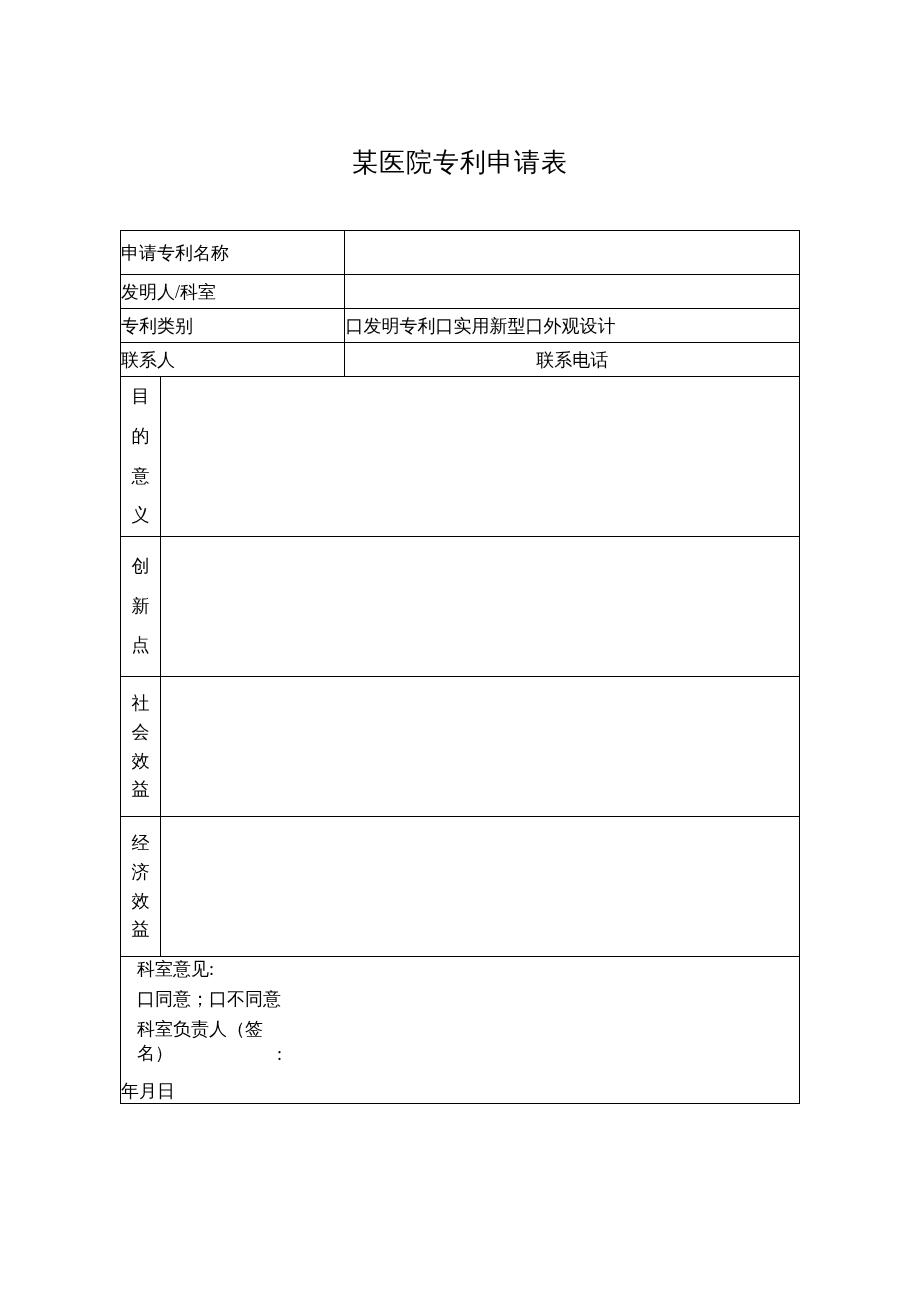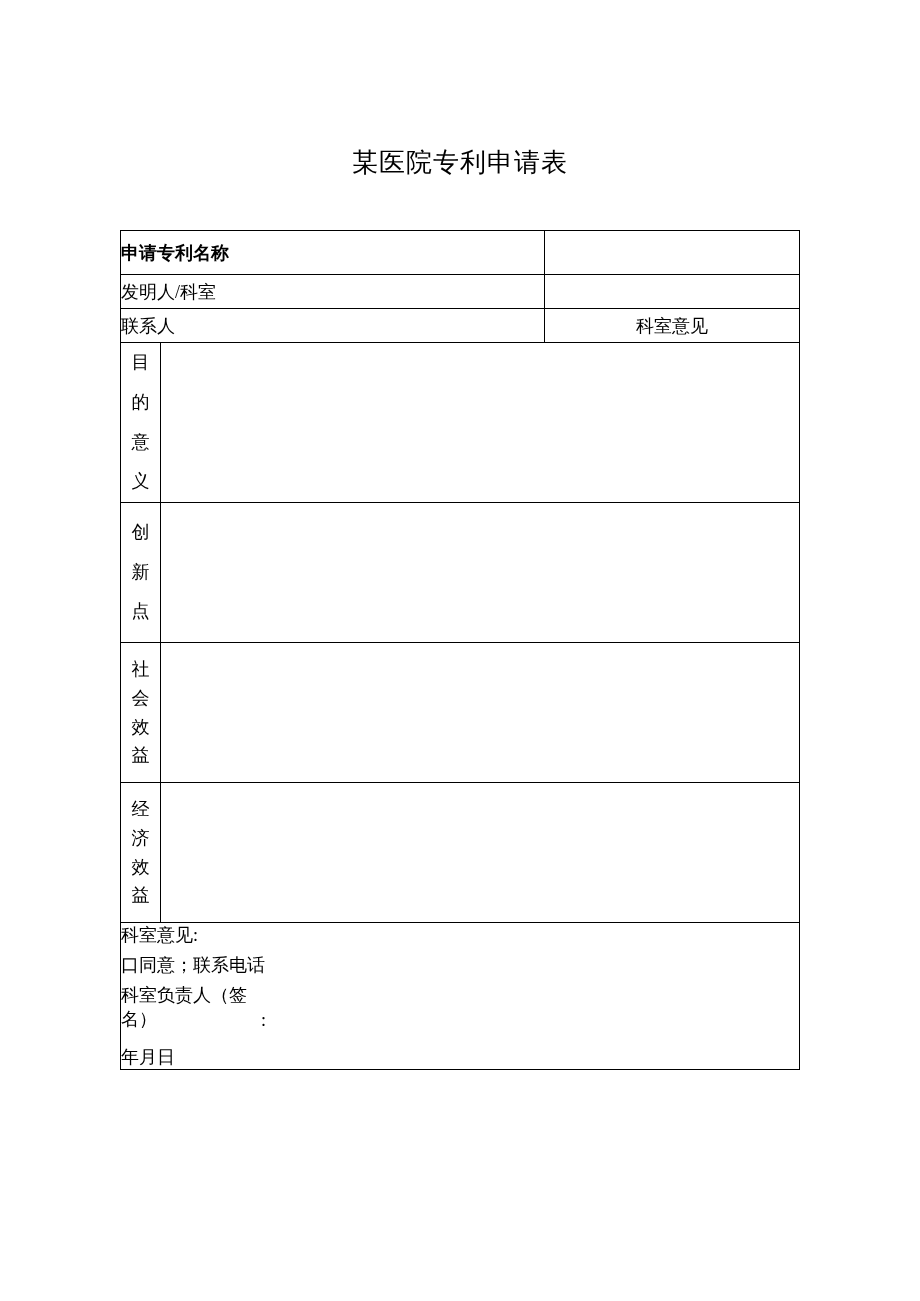--- a/index.html
+++ b/index.html
@@ -41,21 +41,20 @@
     .label-cell-narrow {
       width: 40px;
       text-align: center;
       padding: 8px 4px;
     }
     .value-cell {
       padding: 6px 4px;
     }
     .row-h1 {
       height: 44px;
-      font-weight: bold;
     }
     .row-h2 {
       height: 34px;
     }
     .row-h-tall {
       height: 160px;
     }
     .row-h-tall2 {
       height: 140px;
     }
@@ -71,20 +70,21 @@
     }
     .contact-phone {
       text-align: center;
     }
     .opinion-cell {
       padding: 6px 4px;
       vertical-align: top;
     }
     .opinion-line {
       margin-bottom: 6px;
+      margin-left: 16px;
     }
     .sign-row {
       display: flex;
       align-items: flex-end;
     }
     .sign-label {
       width: 130px;
     }
     .sign-colon {
       margin-left: 10px;
@@ -102,22 +102,26 @@
   <tbody>
       <tr class="row-h1">
     <td class="label-cell" colspan="2">申请专利名称</td>
     <td class="value-cell"></td>
   </tr>
   <tr class="row-h2">
     <td class="label-cell" colspan="2">发明人/科室</td>
     <td class="value-cell"></td>
   </tr>
   <tr class="row-h2">
+    <td class="label-cell" colspan="2">专利类别</td>
+    <td class="value-cell">口发明专利口实用新型口外观设计</td>
+  </tr>
+  <tr class="row-h2">
     <td class="label-cell" colspan="2">联系人</td>
-    <td class="value-cell contact-phone">科室意见</td>
+    <td class="value-cell contact-phone">联系电话</td>
   </tr>
   <tr>
     <td class="label-cell-narrow row-h-tall">
       <div class="vertical-label vertical-label-spaced" id="purpose-label">
             <div>目</div>
             <div>的</div>
             <div>意</div>
             <div>义</div>
           </div>
     </td>
@@ -151,21 +155,21 @@
             <div>济</div>
             <div>效</div>
             <div>益</div>
           </div>
     </td>
     <td class="value-cell" colspan="2"></td>
   </tr>
   <tr>
     <td class="opinion-cell" colspan="3">
       <div class="opinion-line">科室意见:</div>
-      <div class="opinion-line">口同意；联系电话</div>
+      <div class="opinion-line">口同意；口不同意</div>
       <div class="opinion-line sign-row">
         <span class="sign-label">科室负责人（签名）</span>
         <span class="sign-colon">:</span>
       </div>
       <div class="date-line">年月日</div>
     </td>
   </tr>
 </tbody>
   </table>
 

